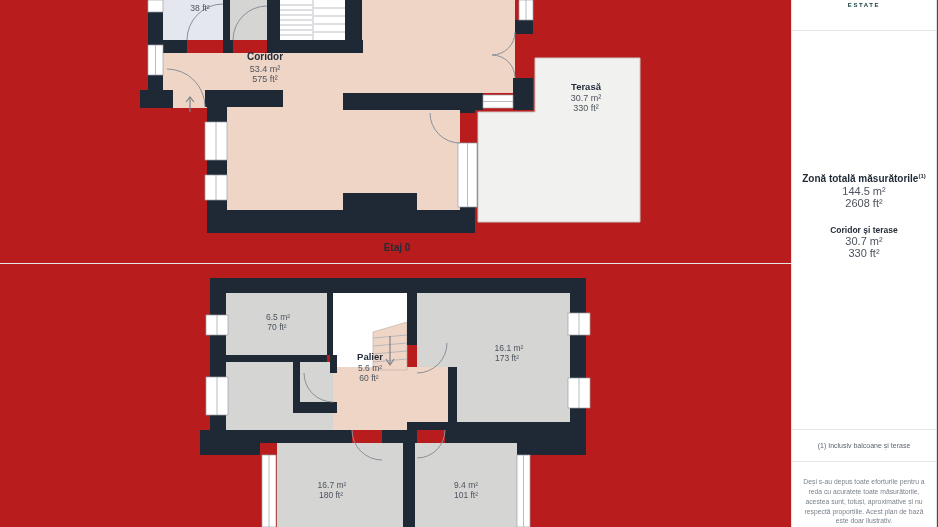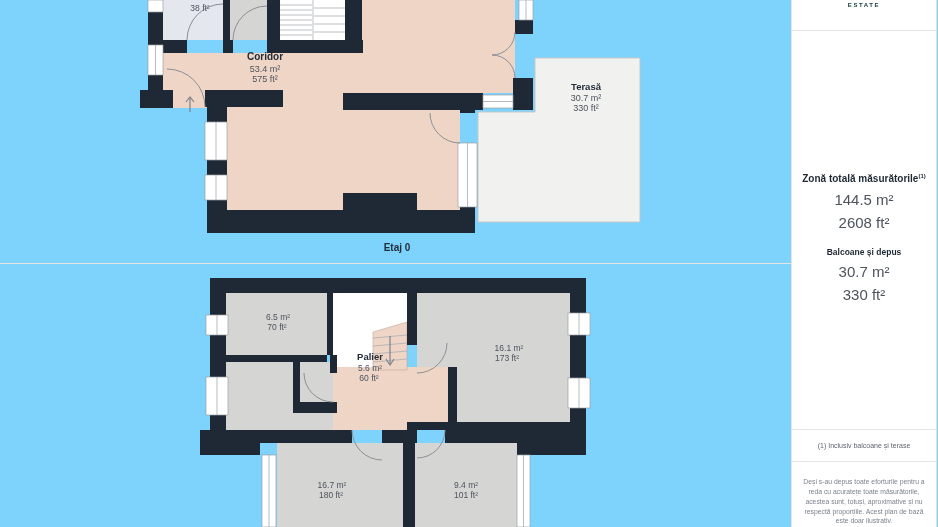--- a/index.html
+++ b/index.html
@@ -1,16 +1,16 @@
 <!DOCTYPE html>
 <html><head>
 <meta charset="utf-8">
 <style>
   html,body{margin:0;padding:0;background:#fff;}
-  #stage{position:relative;width:938px;height:527px;background:#7dd3fc;overflow:hidden;
+  #stage{position:relative;width:938px;height:527px;background:#b91c1c;overflow:hidden;
          font-family:"Liberation Sans",sans-serif;}
   
   #plan-svg{position:absolute;left:0;top:0;}
   .wall{fill:#1e2935;}
   .room-salmon{fill:#efd5c6;}
   .room-gray{fill:#d5d5d3;}
   .room-blue{fill:#e4e7ee;}
   .terrace{fill:#f1f1ef;stroke:#c8c8c6;stroke-width:1;}
   .win{fill:#ffffff;stroke:#9aa0a6;stroke-width:0.7;}
   .winline{stroke:#9aa0a6;stroke-width:0.7;}
@@ -22,21 +22,21 @@
   .divider{stroke:#e5e5e5;stroke-width:1;}
   text{font-family:"Liberation Sans",sans-serif;}
   
   .sidebar{position:absolute;left:791px;top:0;width:144px;height:527px;background:#fff;
            border-left:1px solid #e4e4e4;border-right:1px solid #e0e0e0;}
   .sb-logo{height:30px;border-bottom:1px solid #e5e5e5;display:flex;align-items:flex-start;justify-content:center;}
   .sb-logo span{font-size:6px;font-weight:bold;letter-spacing:1.6px;color:#16403f;margin-top:2px;}
   .sb-main{height:399px;border-bottom:1px solid #e5e5e5;text-align:center;box-sizing:border-box;padding-top:142px;}
   .sb-title{font-size:10px;font-weight:bold;color:#1f2935;line-height:1.2;}
   .sb-title sup{font-size:6px;}
-  .sb-val{font-size:15px;color:#4d545e;margin-top:6px;}
+  .sb-val{font-size:11px;color:#4d545e;}
   .sb-sub{font-size:8.5px;font-weight:bold;color:#1f2935;margin-top:16px;}
   .sb-note{height:32px;border-bottom:1px solid #e5e5e5;text-align:center;box-sizing:border-box;padding-top:12px;
            font-size:7px;color:#5d656f;}
   .sb-disc{box-sizing:border-box;padding:15px 9px 0 9px;text-align:center;font-size:6.8px;
            line-height:1.45;color:#7b838d;}
 </style>
 </head>
 <body>
 
 <div id="stage">
@@ -216,21 +216,21 @@
     <div class="sb-logo">
       <span>ESTATE</span>
     </div>
 
     <div class="sb-main">
       <div class="sb-title">
         <span>Zonă totală măsurătorile</span><sup>(1)</sup>
       </div>
       <div class="sb-val">144.5 m²</div>
       <div class="sb-val">2608 ft²</div>
-      <div class="sb-sub">Balcoane și depus</div>
+      <div class="sb-sub">Coridor și terase</div>
       <div class="sb-val">30.7 m²</div>
       <div class="sb-val">330 ft²</div>
     </div>
 
     <div class="sb-note">(1) Inclusiv balcoane și terase</div>
 
     <div class="sb-disc">Deși s-au depus toate eforturile pentru a reda cu acuratețe toate măsurătorile, acestea sunt, totuși, aproximative și nu respectă proporțiile. Acest plan de bază este doar ilustrativ.</div>
   </div>
 </div>
 

